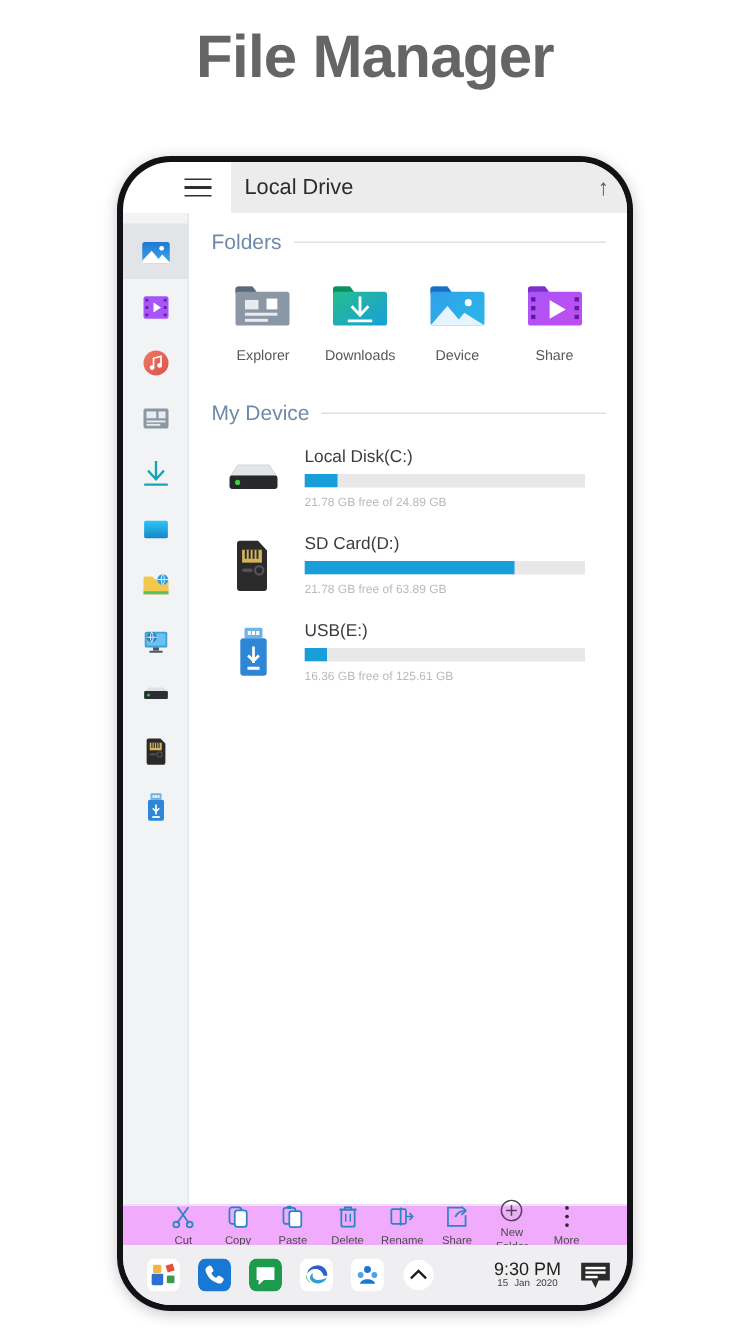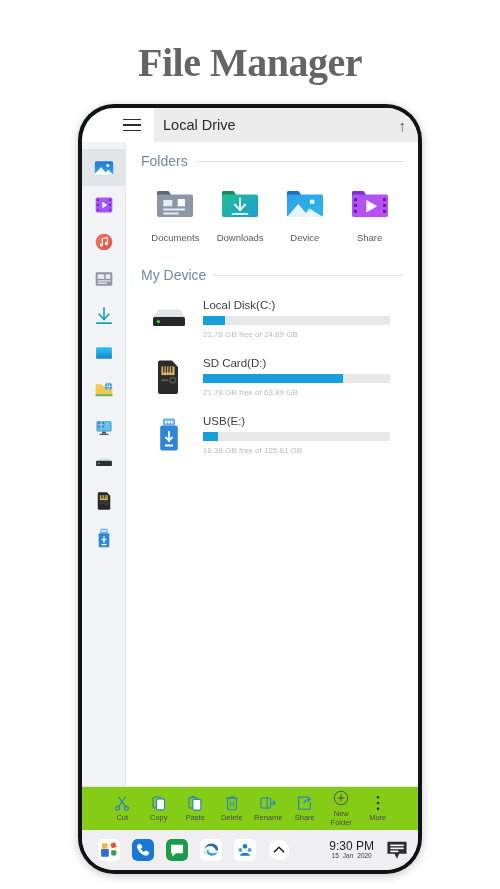--- a/index.html
+++ b/index.html
@@ -8,23 +8,22 @@
     background: #ffffff;
     font-family: "Liberation Sans", sans-serif;
     overflow: hidden;
   }
   #page-title {
     text-align: center;
     font-size: 40px;
     font-weight: bold;
     color: #656565;
     letter-spacing: -0.5px;
-    padding-top: 42px;
+    padding-top: 17px;
     line-height: 1.05;
-    font-family: Liberation Serif, serif;
   }
 
   
   #phone {
     position: absolute;
     left: 78px; top: 104px;
     width: 344px; height: 770px;
     border-radius: 36px;
     background: #111215;
     padding: 4px;
@@ -161,23 +160,23 @@
   .drive-name { font-size: 11.5px; color: #3c3c3c; margin-bottom: 5px; }
   .bar {
     height: 9px; background: #e8e8e8; width: 100%;
     overflow: hidden;
   }
   .bar-fill { height: 100%; background: #189fdb; }
   .drive-sub { font-size: 8px; color: #b8babd; margin-top: 5px; }
 
   
   .toolbar {
-    height: 44px;
+    height: 27px;
     border-top: 1px solid #e6e7e9;
-    background: #84cc16;
+    background: #f0abfc;
     display: flex; align-items: center;
     padding: 0 22px;
     flex: 0 0 auto;
   }
   .tool {
     flex: 1;
     display: flex; flex-direction: column;
     align-items: center; justify-content: center;
     gap: 3px;
   }
@@ -376,21 +375,21 @@
 
           <div class="folder">
             <svg class="folder-ico" viewBox="0 0 46 40">
               <path d="M3 7.5a2 2 0 012-2h10.5l3 4H41a2 2 0 012 2v21a2 2 0 01-2 2H5a2 2 0 01-2-2z" fill="#8c97a5"></path>
               <path d="M3 7.5a2 2 0 012-2h10.5l3 4H5a2 2 0 00-2 2z" fill="#5d6977"></path>
               <rect x="10" y="15.5" width="10" height="7" fill="#e8ecf0"></rect>
               <rect x="26" y="14.5" width="8" height="8" fill="#ffffff"></rect>
               <rect x="10" y="25" width="24" height="2.2" fill="#e8ecf0"></rect>
               <rect x="10" y="29.5" width="17" height="2.2" fill="#e8ecf0"></rect>
             </svg>
-            <div class="folder-label">Documents</div>
+            <div class="folder-label">Explorer</div>
           </div>
 
           <div class="folder">
             <svg class="folder-ico" viewBox="0 0 46 40">
               <defs>
                   <linearGradient id="gdl" x1="0" y1="0" x2="1" y2="1">
                 <stop offset="0" stop-color="#25c08a"></stop>
                     <stop offset="1" stop-color="#1a9fd6"></stop>
                   </linearGradient>
                 </defs>

